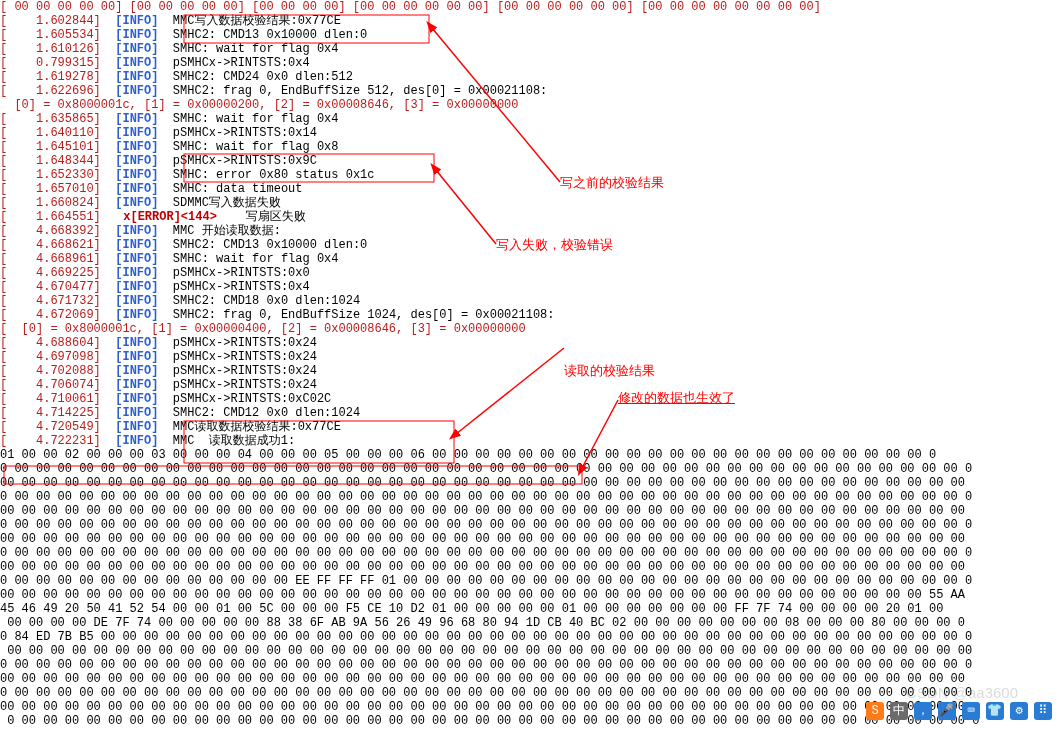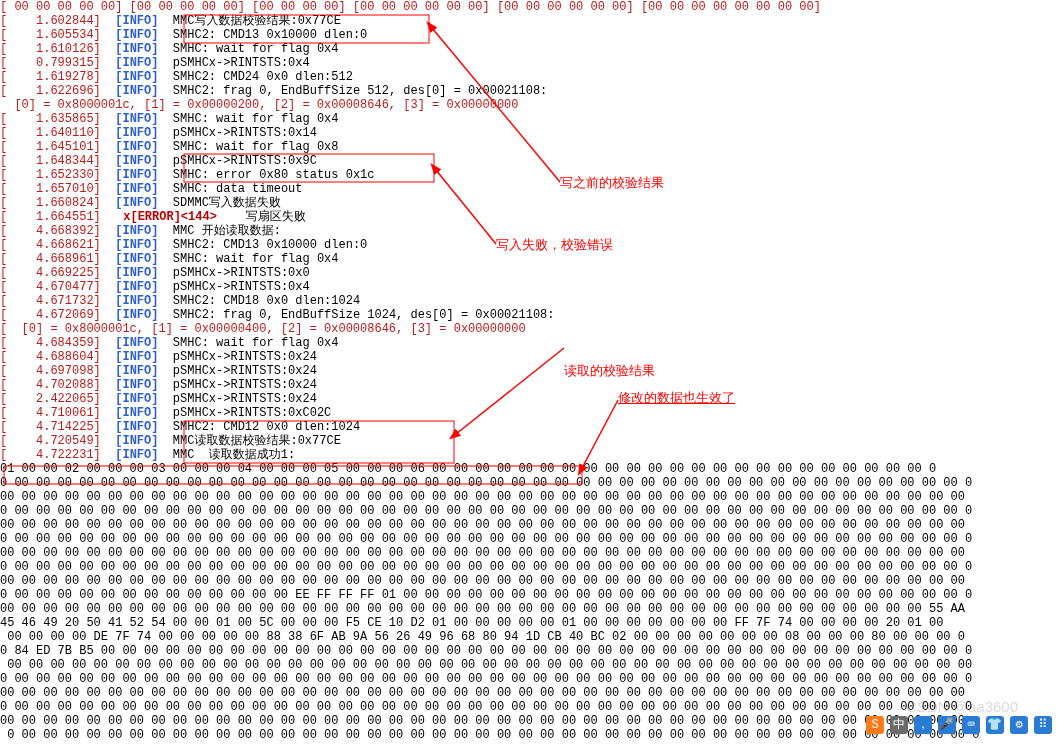--- a/index.html
+++ b/index.html
@@ -47,25 +47,24 @@
       <div class="ln"><span class="br">[    1.660824]</span>  <span class="info">[INFO]</span>  <span class="msg">SDMMC写入数据失败</span></div>
       <div class="ln"><span class="br">[    1.664551]</span>  <span class="err">x[ERROR]&lt;144&gt;</span>  <span class="msg">  写扇区失败</span></div>
       <div class="ln"><span class="br">[    4.668392]</span>  <span class="info">[INFO]</span>  <span class="msg">MMC 开始读取数据:</span></div>
       <div class="ln"><span class="br">[    4.668621]</span>  <span class="info">[INFO]</span>  <span class="msg">SMHC2: CMD13 0x10000 dlen:0</span></div>
       <div class="ln"><span class="br">[    4.668961]</span>  <span class="info">[INFO]</span>  <span class="msg">SMHC: wait for flag 0x4</span></div>
       <div class="ln"><span class="br">[    4.669225]</span>  <span class="info">[INFO]</span>  <span class="msg">pSMHCx-&gt;RINTSTS:0x0</span></div>
       <div class="ln"><span class="br">[    4.670477]</span>  <span class="info">[INFO]</span>  <span class="msg">pSMHCx-&gt;RINTSTS:0x4</span></div>
       <div class="ln"><span class="br">[    4.671732]</span>  <span class="info">[INFO]</span>  <span class="msg">SMHC2: CMD18 0x0 dlen:1024</span></div>
       <div class="ln"><span class="br">[    4.672069]</span>  <span class="info">[INFO]</span>  <span class="msg">SMHC2: frag 0, EndBuffSize 1024, des[0] = 0x00021108:</span></div>
       <div class="ln"><span class="br">[  [0] = 0x8000001c, [1] = 0x00000400, [2] = 0x00008646, [3] = 0x00000000</span></div>
-      <div class="ln"><span class="br">[    4.684359]</span>  <span class="info">[INFO]</span>  <span class="msg">SMHC: wait for flag 0x4</span></div>
       <div class="ln"><span class="br">[    4.688604]</span>  <span class="info">[INFO]</span>  <span class="msg">pSMHCx-&gt;RINTSTS:0x24</span></div>
       <div class="ln"><span class="br">[    4.697098]</span>  <span class="info">[INFO]</span>  <span class="msg">pSMHCx-&gt;RINTSTS:0x24</span></div>
       <div class="ln"><span class="br">[    4.702088]</span>  <span class="info">[INFO]</span>  <span class="msg">pSMHCx-&gt;RINTSTS:0x24</span></div>
-      <div class="ln"><span class="br">[    2.422065]</span>  <span class="info">[INFO]</span>  <span class="msg">pSMHCx-&gt;RINTSTS:0x24</span></div>
+      <div class="ln"><span class="br">[    4.706074]</span>  <span class="info">[INFO]</span>  <span class="msg">pSMHCx-&gt;RINTSTS:0x24</span></div>
       <div class="ln"><span class="br">[    4.710061]</span>  <span class="info">[INFO]</span>  <span class="msg">pSMHCx-&gt;RINTSTS:0xC02C</span></div>
       <div class="ln"><span class="br">[    4.714225]</span>  <span class="info">[INFO]</span>  <span class="msg">SMHC2: CMD12 0x0 dlen:1024</span></div>
       <div class="ln"><span class="br">[    4.720549]</span>  <span class="info">[INFO]</span>  <span class="msg">MMC读取数据校验结果:0x77CE</span></div>
       <div class="ln"><span class="br">[    4.722231]</span>  <span class="info">[INFO]</span>  <span class="msg">MMC  读取数据成功1:</span></div>
     </div>
 
   <div class="hexwrap">01 00 00 02 00 00 00 03 00 00 00 04 00 00 00 05 00 00 00 06 00 00 00 00 00 00 00 00 00 00 00 00 00 00 00 00 00 00 00 00 00 00 00 0
 0 00 00 00 00 00 00 00 00 00 00 00 00 00 00 00 00 00 00 00 00 00 00 00 00 00 00 00 00 00 00 00 00 00 00 00 00 00 00 00 00 00 00 00 00 0
 00 00 00 00 00 00 00 00 00 00 00 00 00 00 00 00 00 00 00 00 00 00 00 00 00 00 00 00 00 00 00 00 00 00 00 00 00 00 00 00 00 00 00 00 00
 0 00 00 00 00 00 00 00 00 00 00 00 00 00 00 00 00 00 00 00 00 00 00 00 00 00 00 00 00 00 00 00 00 00 00 00 00 00 00 00 00 00 00 00 00 0

